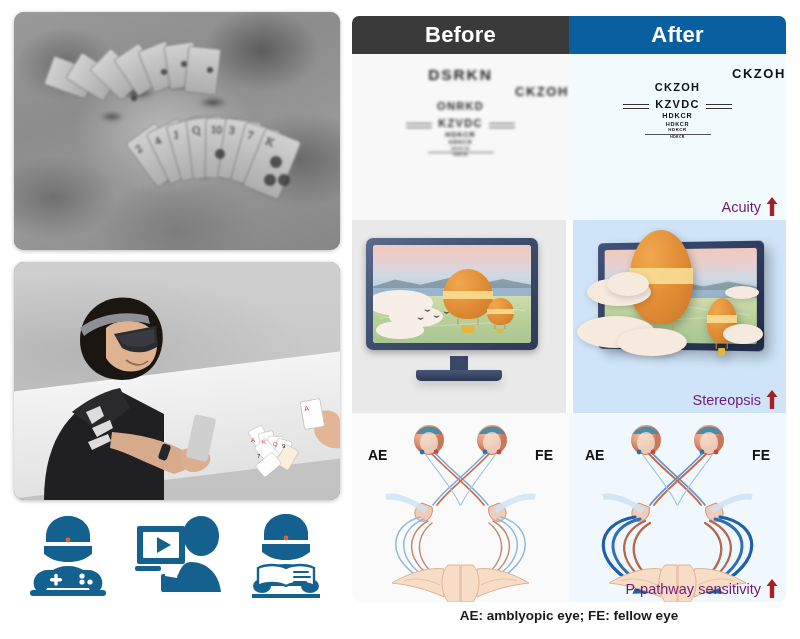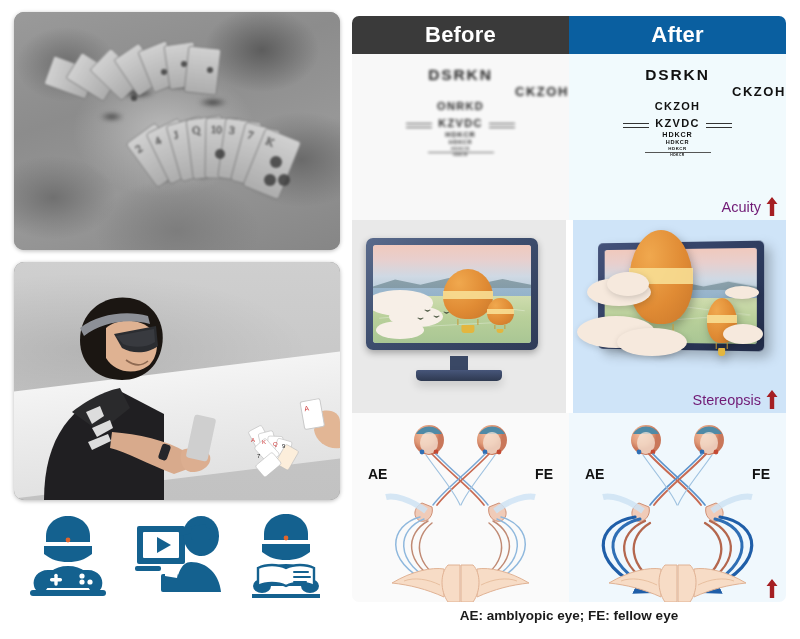--- a/index.html
+++ b/index.html
@@ -195,21 +195,21 @@
   }
   .popout-balloon { position: absolute; z-index: 6; filter: drop-shadow(2px 4px 5px rgba(0,0,0,.28)); }
   .popout-cloud {
     position: absolute; z-index: 7; background: #f6e9dd; border-radius: 50%;
     filter: drop-shadow(1px 2px 3px rgba(0,0,0,.16));
   }
 
   
   .pathway { position: absolute; inset: 0; }
   .pw-label {
-    position: absolute; font-size: 14px; font-weight: bold; color: #111; margin-top: 19px;
+    position: absolute; font-size: 14px; font-weight: bold; color: #111;
   }
   .pw-ae { left: 16px; top: 34px; }
   .pw-fe { right: 16px; top: 34px; }
 
   
   .icon-row {
     position: absolute; left: 14px; top: 508px; width: 326px; height: 92px;
     display: flex; align-items: center; justify-content: space-around;
   }
   .vicon { width: 92px; height: 88px; }
@@ -450,21 +450,20 @@
             <div><span class="ln ln3">KZVDC</span></div>
             <div class="ln ln4">HDKCR</div>
             <div class="ln ln5">HDKCR</div>
             <div class="ln ln6">HDKCR</div>
             <div class="rule-lo"></div>
             <div class="ln ln7">HDKCR</div>
           </div>
         </div>
         <div class="pcell bg-w-r">
           <div class="eyechart">
-            <div class="ln ln0">DSRKN</div>
             <div class="ln ln1">CKZOH</div>
             <div class="ln ln2">CKZOH</div>
             <div><span class="ln ln3">KZVDC</span></div>
             <div class="ln ln4">HDKCR</div>
             <div class="ln ln5">HDKCR</div>
             <div class="ln ln6">HDKCR</div>
             <div class="rule-lo"></div>
             <div class="ln ln7">HDKCR</div>
           </div>
           <div class="metric">
@@ -703,20 +702,21 @@
                 <path d="M96 152 C88 160 88 178 96 189 L108 189 L108 152 Z"></path>
                 <path d="M121 152 C129 160 129 178 121 189 L109 189 L109 152 Z"></path>
               </g>
               <g fill="none" stroke="#e3b795" stroke-width=".8">
                 <path d="M52 168 C62 164 76 166 88 172"></path>
                 <path d="M165 168 C155 164 141 166 129 172"></path>
               </g>
             </svg>
           </div>
           <div class="metric">
+            <span>P-pathway sensitivity</span>
             <span class="uparrow">
               <svg width="12" height="19" viewBox="0 0 12 19">
                   <path d="M6 0 L11.5 7 H8.2 V19 H3.8 V7 H0.5 Z" fill="#a51f23"></path>
                 </svg>
             </span>
           </div>
         </div>
       </div>
 
     </div>

